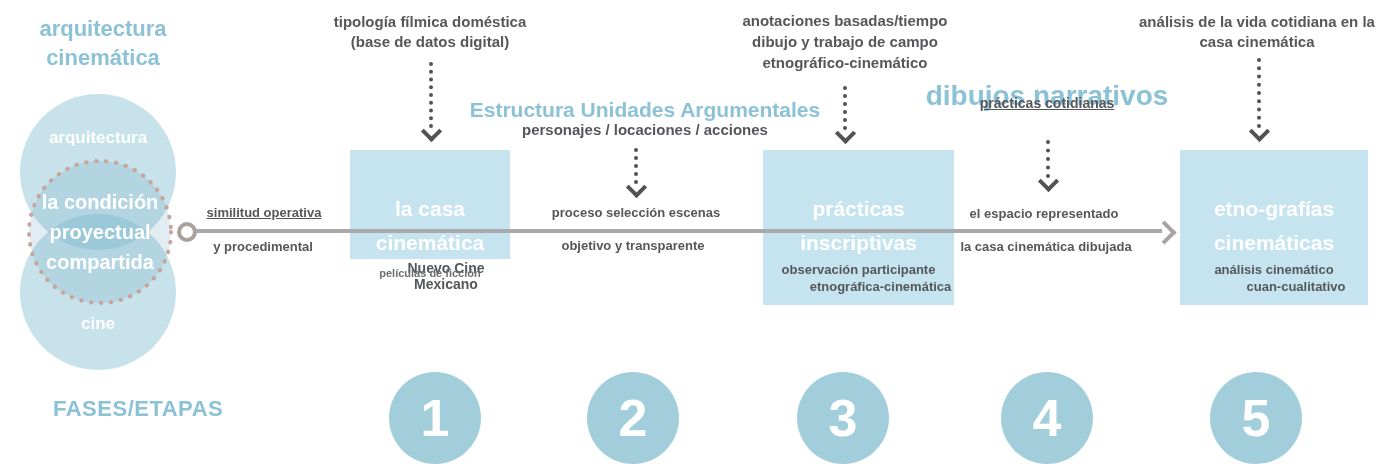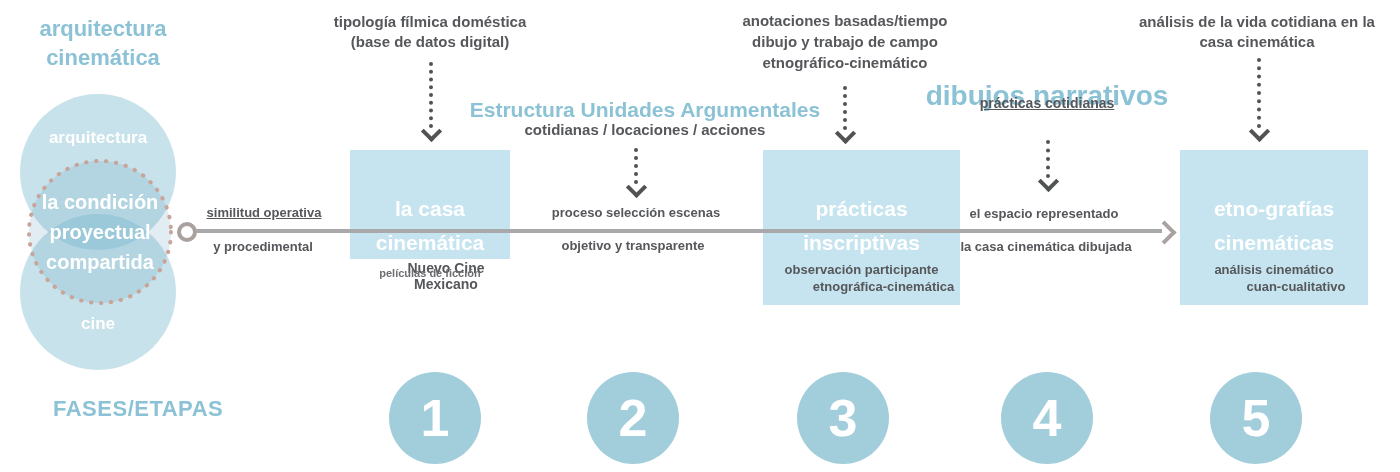--- a/index.html
+++ b/index.html
@@ -72,21 +72,21 @@
 
   <div class="abs pbox" style="left:350px;top:150px;width:160px;height:109px;">
     <div class="pbox-title">
       <div>la casa</div>
       <div>cinemática</div>
     </div>
     <div class="pbox-sub1">Nuevo Cine Mexicano</div>
     <div class="pbox-sub2">películas de ficción</div>
   </div>
 
-  <div class="abs pbox" style="left:763px;top:150px;width:191px;height:155px;padding-left:6px;">
+  <div class="abs pbox" style="left:763px;top:150px;width:191px;height:155px;">
     <div class="pbox-title">
       <div>prácticas</div>
       <div>inscriptivas</div>
     </div>
     <div class="pbox-subpair1">observación participante</div>
     <div class="pbox-subpair2">etnográfica-cinemática</div>
   </div>
 
   <div class="abs pbox" style="left:1180px;top:150px;width:160px;height:155px;padding-left:28px;">
     <div class="pbox-title">
@@ -101,21 +101,21 @@
     <div>tipología fílmica doméstica</div>
     <div>(base de datos digital)</div>
   </div>
   <div class="abs dasharrow" style="left:420px;top:62px;">
     <div class="stem" style="height:66px;"></div>
       <div class="head"></div>
   </div>
 
   <div class="abs ctr" style="left:455px;top:99px;width:380px;">
     <div class="blue-head" style="font-size:21px;line-height:22px;">Estructura Unidades Argumentales</div>
-    <div class="dark" style="font-size:15px;line-height:18px;">cotidianas / locaciones / acciones</div>
+    <div class="dark" style="font-size:15px;line-height:18px;">personajes / locaciones / acciones</div>
   </div>
   <div class="abs dasharrow" style="left:625px;top:148px;">
     <div class="stem" style="height:36px;"></div>
       <div class="head"></div>
   </div>
 
   <div class="abs ctr dark" style="left:715px;top:10px;width:260px;font-size:15px;line-height:21px;">
     <div>anotaciones basadas/tiempo</div>
     <div>dibujo y trabajo de campo</div>
     <div>etnográfico-cinemático</div>

